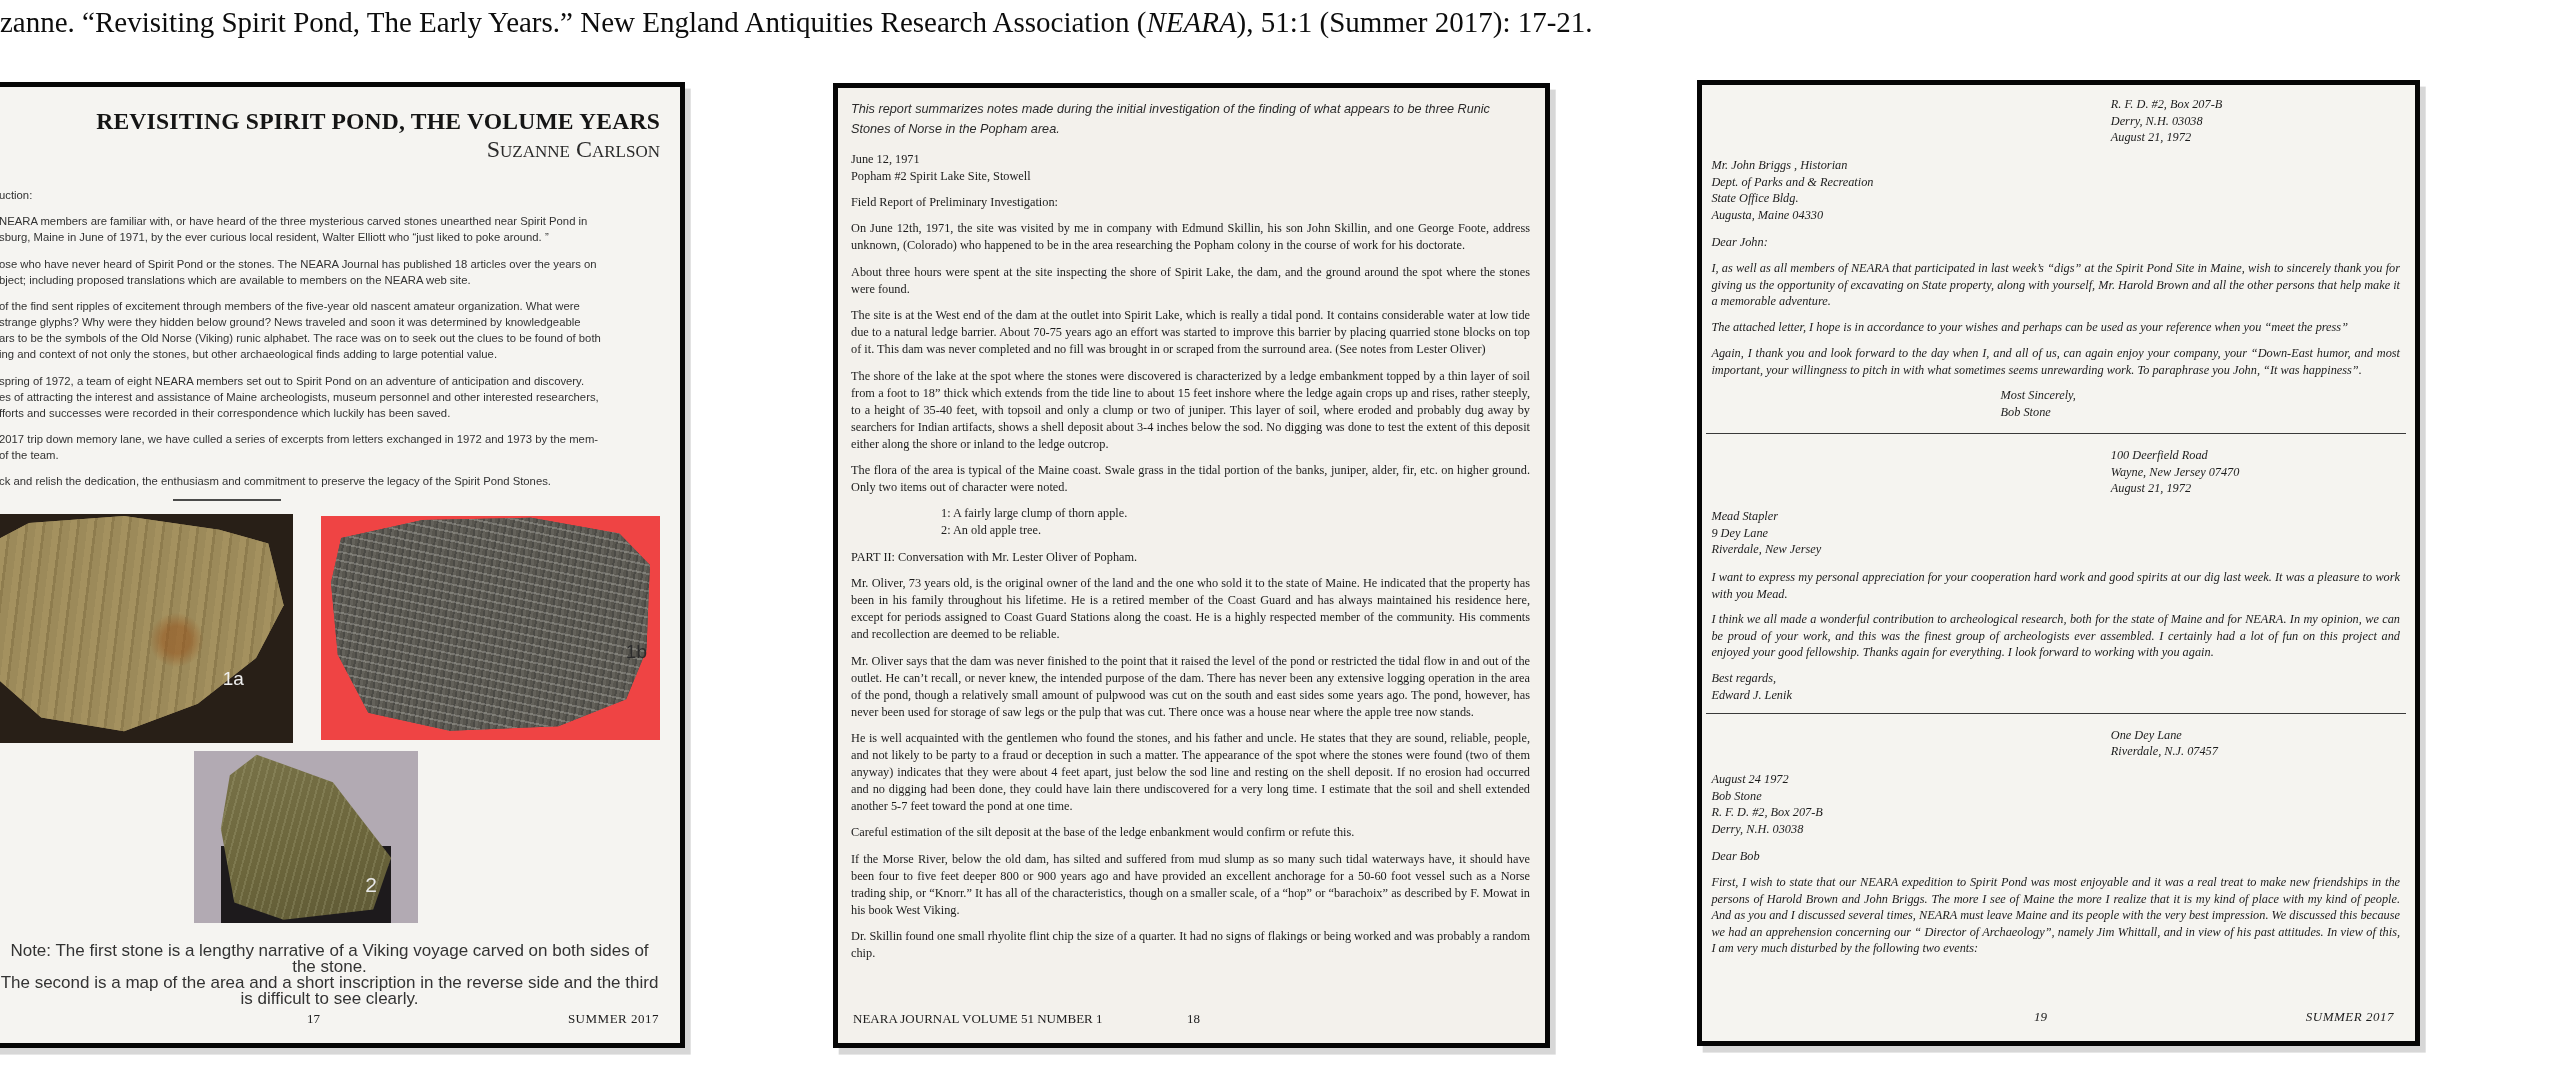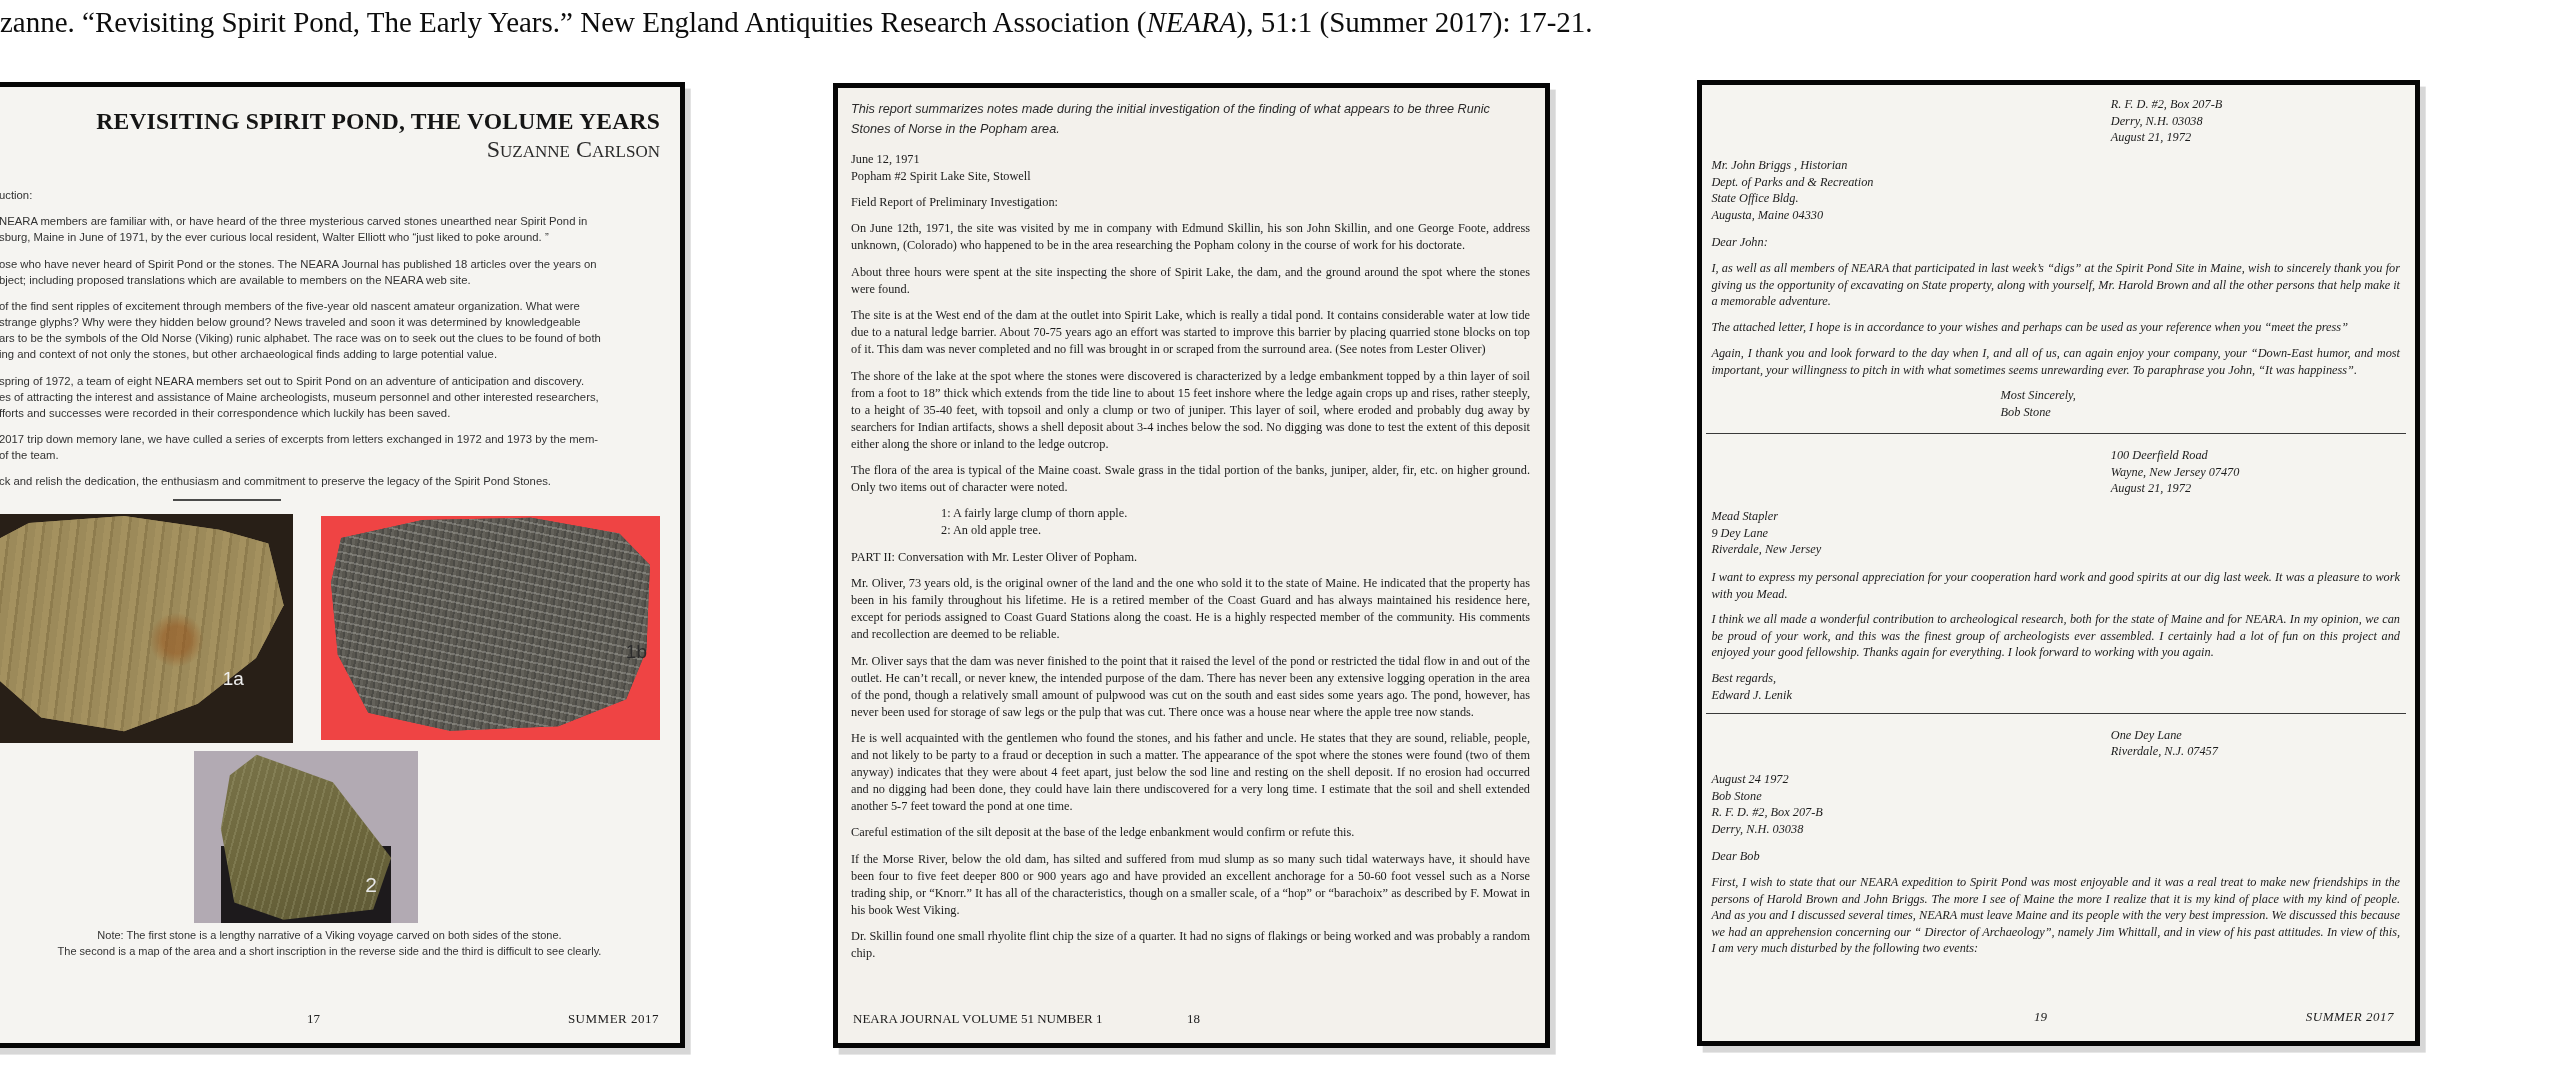--- a/index.html
+++ b/index.html
@@ -79,22 +79,22 @@
   #fig2{width:224px;height:172px;background:#b2aab3;margin-left:195px;margin-top:8.5px;}
   #fig2 .pedestal{position:absolute;left:12%;right:12%;top:55%;bottom:0;background:#1d1a1c;}
   #fig2 .stone{
     clip-path:polygon(28% 2%,62% 18%,88% 62%,80% 92%,40% 98%,18% 88%,12% 45%,16% 14%);
     background:
       repeating-linear-gradient(105deg,rgba(200,200,160,0.18) 0 1.9px,rgba(0,0,0,0) 1.9px 7.5px),
       linear-gradient(160deg,#7a744a 0%,#6c663c 55%,#5c5734 100%);
   }
   #fig2 .fig-label{right:41px;bottom:26px;color:#e8e8e8;font-size:21px;}
   .p1-note{
-    margin-top:4px;text-align:center;
-    font-family:"Liberation Sans", sans-serif;font-size:11px;
+    margin-top:20px;text-align:center;
+    font-family:"Liberation Sans", sans-serif;font-size:17px;
     line-height:16px;color:#333;
   }
   .pfooter{
     position:absolute;left:0;right:0;bottom:11.3px;height:21px;
     font-size:13px;
   }
   .pfooter .pno{position:absolute;font-family:"Liberation Serif", serif;color:#222;}
   .pfooter .frt{position:absolute;right:21px;font-family:"Liberation Serif", serif;color:#1d1d1d;letter-spacing:0.5px;}
   .pfooter .flt{position:absolute;left:15px;font-family:"Liberation Serif", serif;color:#1d1d1d;}
   #page1 .pno{left:351px;}
@@ -207,21 +207,21 @@
       <p class="addr-right">R. F. D. #2, Box 207-B
 Derry, N.H. 03038
 August 21, 1972</p>
       <p class="addr-left">Mr. John Briggs , Historian
 Dept. of Parks and &amp; Recreation
 State Office Bldg.
 Augusta, Maine 04330</p>
       <p class="para">Dear John:</p>
       <p class="para">I, as well as all members of NEARA that participated in last week’s  “digs” at the Spirit Pond Site in Maine, wish to sincerely thank you for giving us the opportunity of excavating on State property, along with yourself, Mr. Harold Brown and all the other persons that help make it a memorable adventure.</p>
       <p class="para">The attached letter, I hope is in accordance to your wishes and perhaps can be used as your reference when you “meet the press”</p>
-      <p class="para">Again, I thank you and look forward to the day when I, and all of us, can again enjoy your company,  your “Down-East humor, and most important, your willingness to pitch in with what sometimes seems unrewarding ever. To paraphrase you John, “It was happiness”.</p>
+      <p class="para">Again, I thank you and look forward to the day when I, and all of us, can again enjoy your company,  your “Down-East humor, and most important, your willingness to pitch in with what sometimes seems unrewarding work. To paraphrase you John, “It was happiness”.</p>
       <p class="sig">Most Sincerely,
 Bob Stone</p>
       <hr class="rule">
       <p class="addr-right">100 Deerfield Road
 Wayne, New Jersey 07470
 August 21, 1972</p>
       <p class="addr-left">Mead Stapler
 9 Dey Lane
 Riverdale, New Jersey</p>
       <p class="para">I want to express my personal appreciation for your cooperation hard work and good spirits at our dig last week. It was a pleasure to work with you Mead.</p>

